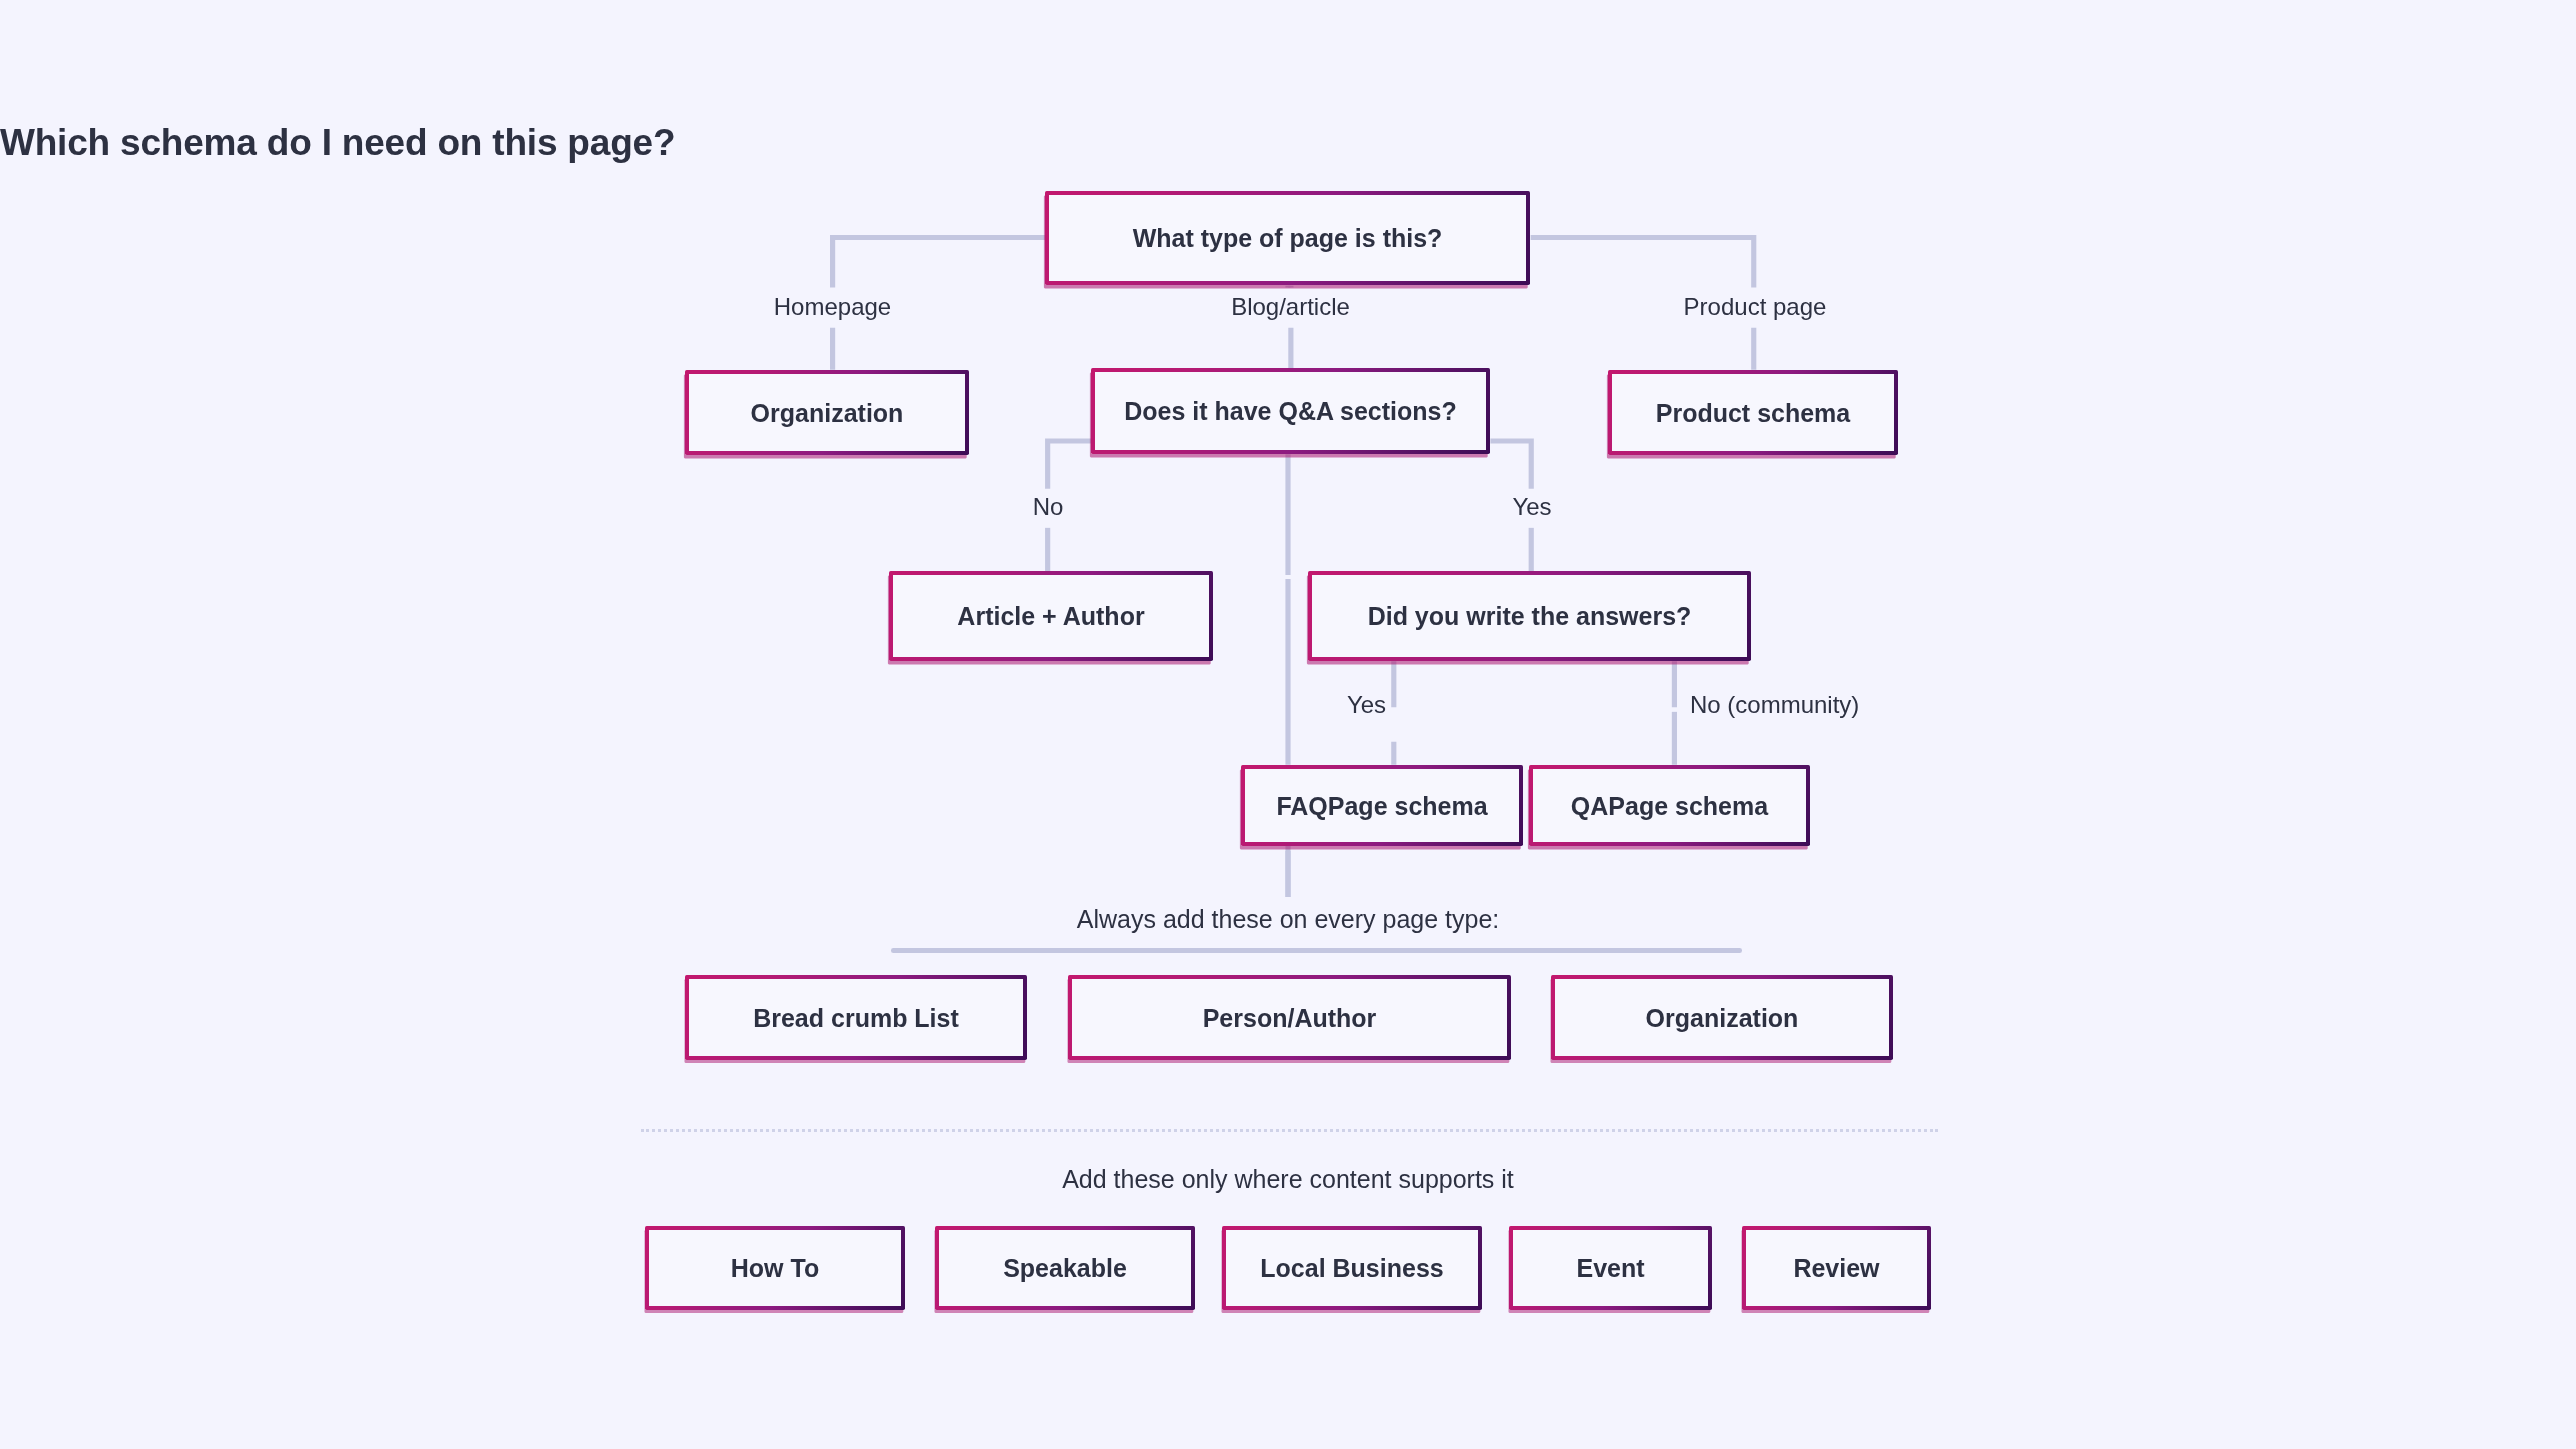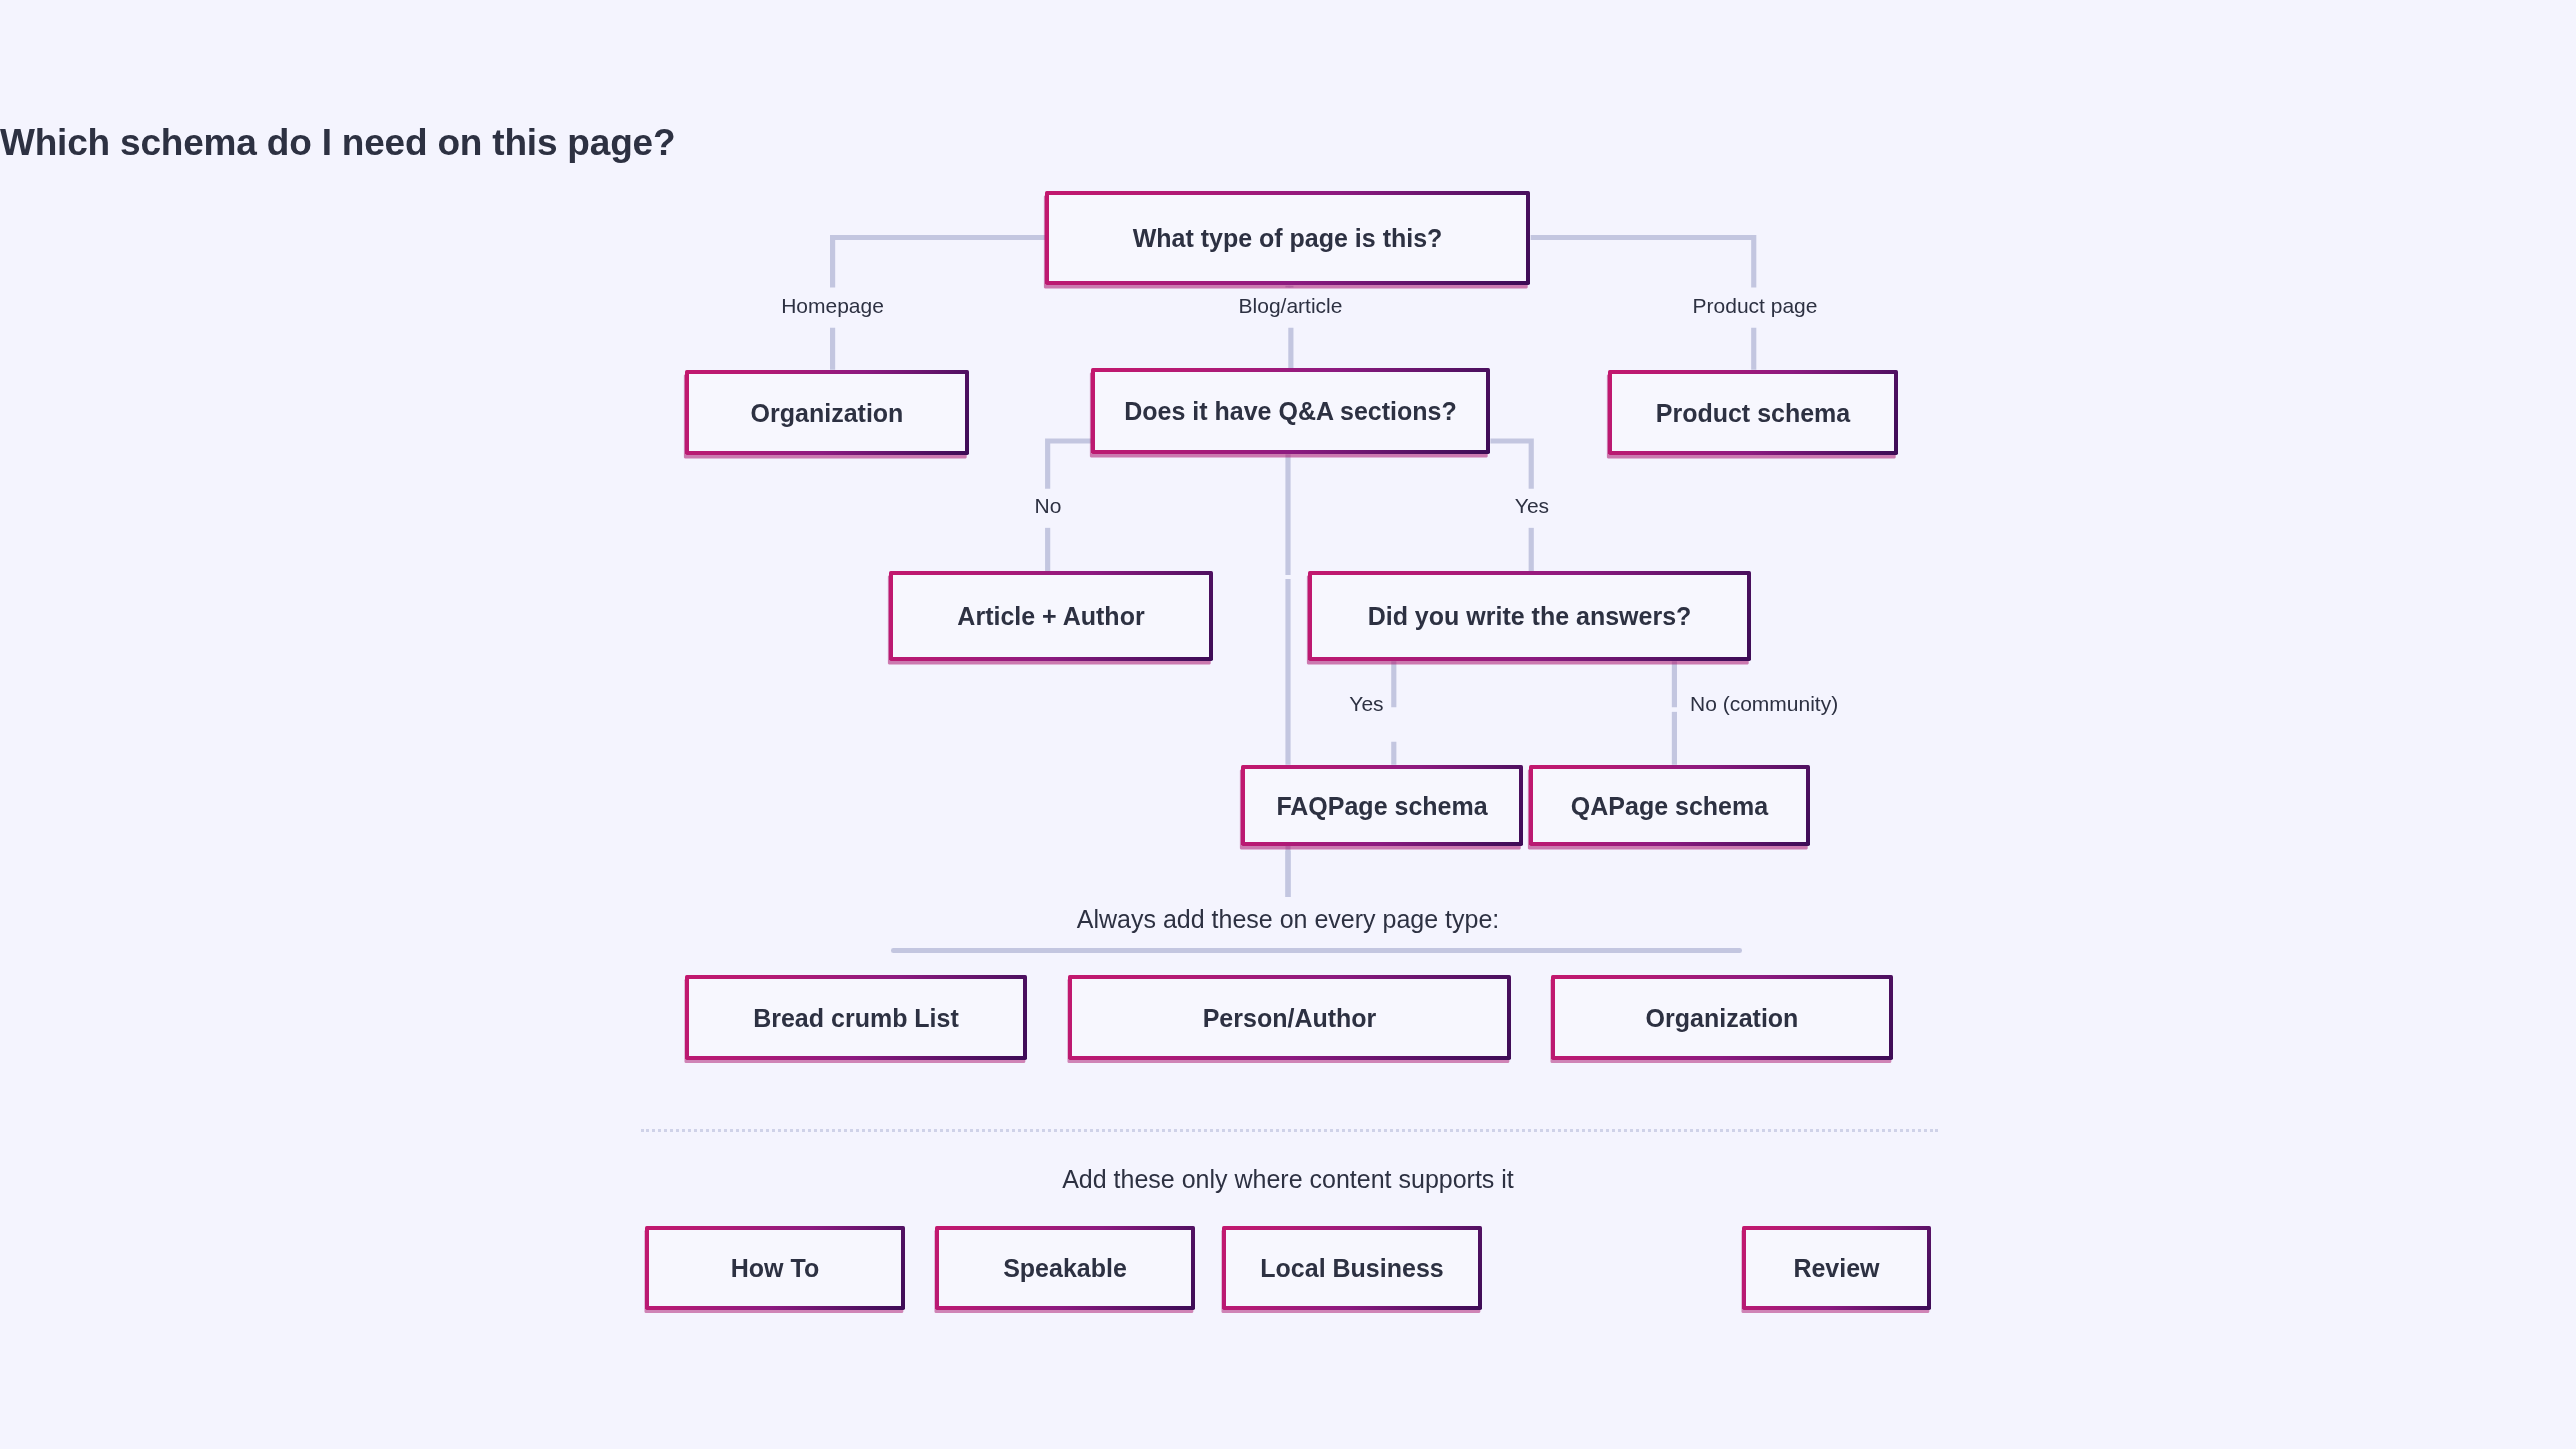--- a/index.html
+++ b/index.html
@@ -69,21 +69,21 @@
     border-radius: 1.7px;
     box-shadow: -1.7px 4px 0 -0.6px rgba(170, 20, 110, 0.55);
   }
   .node.flat-shadow {
     box-shadow: -1.1px 3.5px 0 -0.6px rgba(170, 20, 110, 0.5);
   }
 
   
   .edge-label {
     position: absolute;
-    font-size: 21px;
+    font-size: 24px;
     font-weight: 400;
     color: #2d3142;
     white-space: nowrap;
     line-height: 1;
   }
 
   
   .section-caption {
     position: absolute;
     font-size: 25px;
@@ -192,17 +192,18 @@
   <div class="dashed-rule" style="left:641px; top:1129px; width:1297px;"></div>
 
   <div class="section-caption" style="left:0; right:0; top:1167px; text-align:center;">Add these only where content supports it</div>
 
   <div class="node flat-shadow" style="left:645px; top:1226px; width:260px; height:84px;">How To</div>
 
   <div class="node flat-shadow" style="left:935px; top:1226px; width:260px; height:84px;">Speakable</div>
 
   <div class="node flat-shadow" style="left:1222px; top:1226px; width:260px; height:84px;">Local Business</div>
 
+  <div class="node flat-shadow" style="left:1509px; top:1226px; width:203px; height:84px;">Event</div>
 
   <div class="node flat-shadow" style="left:1742px; top:1226px; width:189px; height:84px;">Review</div>
 
 </div>
 
 
 </body></html>

